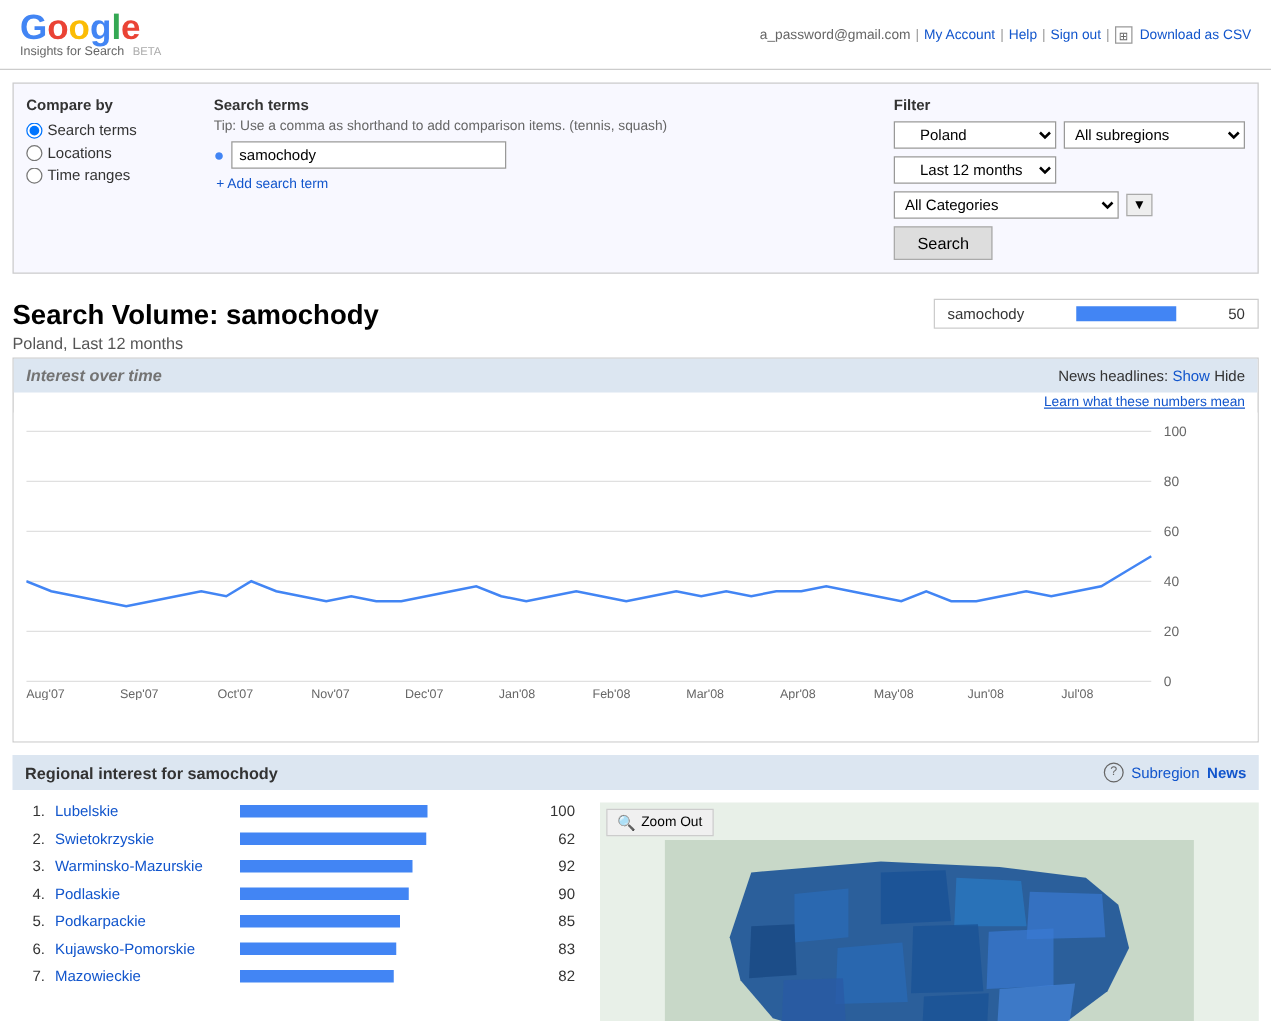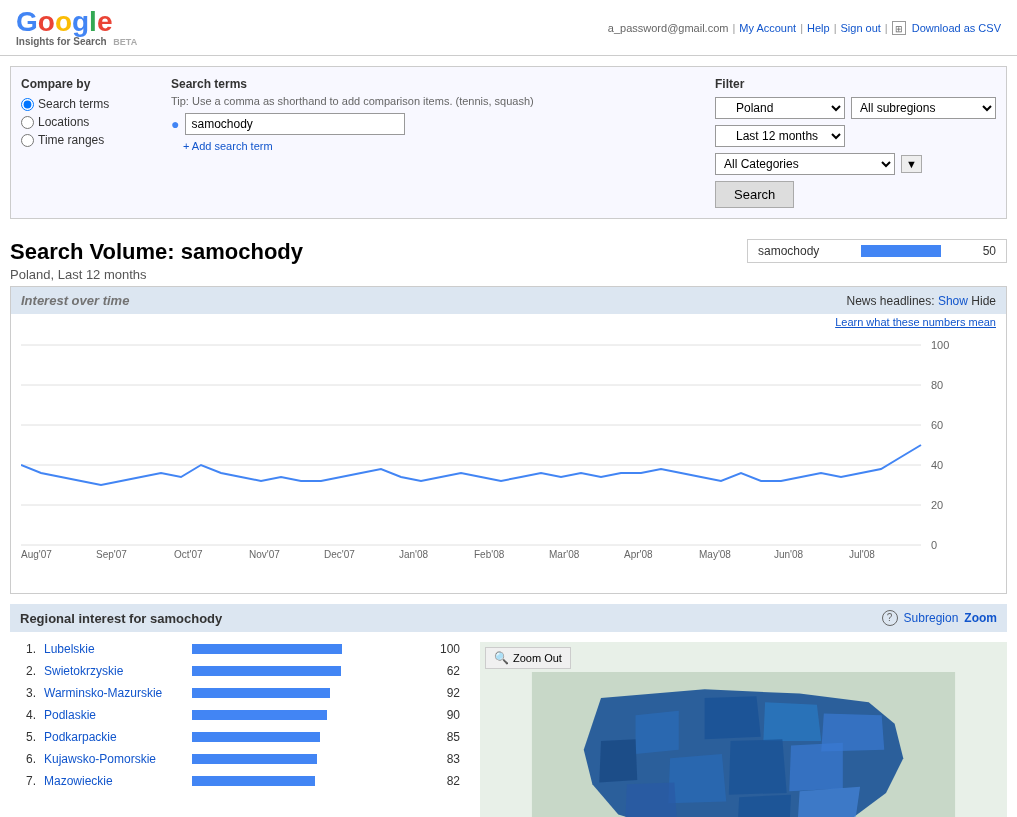--- a/index.html
+++ b/index.html
@@ -22,21 +22,21 @@
     .radio-item { display: flex; align-items: center; gap: 4px; margin-bottom: 4px; font-size: 12px; }
     .radio-item input[type=radio] { margin: 0; }
 
     
     .search-terms-section { flex: 1; }
     .search-terms-section h3 { font-size: 12px; font-weight: bold; margin-bottom: 4px; }
     .tip { color: #666; font-size: 11px; margin-bottom: 6px; }
     .search-term-row { display: flex; align-items: center; gap: 6px; margin-bottom: 4px; }
     .blue-dot { color: #4285f4; font-size: 14px; }
     .search-input { border: 1px solid #999; padding: 3px 5px; width: 220px; font-size: 12px; }
-    .add-term { color: #1155cc; font-size: 11px; text-decoration: none; margin-left: 12px; }
+    .add-term { color: #1155cc; font-size: 11px; text-decoration: none; margin-left: 2px; }
 
     
     .filter-section { min-width: 280px; }
     .filter-section h3 { font-size: 12px; font-weight: bold; margin-bottom: 6px; }
     .filter-row { display: flex; gap: 6px; margin-bottom: 6px; align-items: center; }
     .filter-select { border: 1px solid #999; padding: 2px 4px; font-size: 12px; background: #fff; }
     .filter-select-wide { width: 130px; padding-left: 16px; }
     .filter-select-wider { width: 145px; }
     .filter-select-full { width: 180px; }
     .filter-btn-wrap { display: flex; margin-top: 6px; }
@@ -86,21 +86,21 @@
     .zoom-out-btn { position: absolute; top: 5px; left: 5px; background: #f0f0f0; border: 1px solid #ccc; padding: 3px 8px; font-size: 11px; cursor: pointer; display: flex; align-items: center; gap: 4px; z-index: 10; }
   </style>
 </head>
 <body>
 
 <div id="header">
   <div id="logo-area">
     <div id="logo">
       <span style="color:#4285f4">G</span><span style="color:#ea4335">o</span><span style="color:#fbbc05">o</span><span style="color:#4285f4">g</span><span style="color:#34a853">l</span><span style="color:#ea4335">e</span>
     </div>
-    <div style="font-size:10px;color:#666;font-weight:bold;">
+    <div style="font-size:10px;color:#666;">
       <span>Insights for Search</span>
       <span style="font-size:9px;color:#aaa;margin-left:4px;">BETA</span>
     </div>
   </div>
   <div id="header-right">
     <span style="color:#666;font-size:11px;">a_password@gmail.com</span>
     <span class="sep">|</span>
     <a href="#" style="color:#1155cc;font-size:11px;text-decoration:none;">My Account</a>
     <span class="sep">|</span>
     <a href="#" style="color:#1155cc;font-size:11px;text-decoration:none;">Help</a>
@@ -228,21 +228,21 @@
     </svg>
   </div>
 </div>
 
 <div id="regional-section">
   <div id="regional-header">
     <span id="regional-title">Regional interest  for samochody</span>
     <div id="regional-right">
       <span class="info-icon">?</span>
       <a href="#" class="subregion-link">Subregion</a>
-      <a href="#" class="city-link">Zoom</a>
+      <a href="#" class="city-link">News</a>
     </div>
   </div>
   <div id="regional-content">
     <div id="regional-list">
 
     <div class="region-item">
     <span class="region-num">1.</span>
     <a href="#" class="region-name">Lubelskie</a>
     <div class="region-bar-wrap">
       <div class="region-bar" style="width:150px;"></div>

